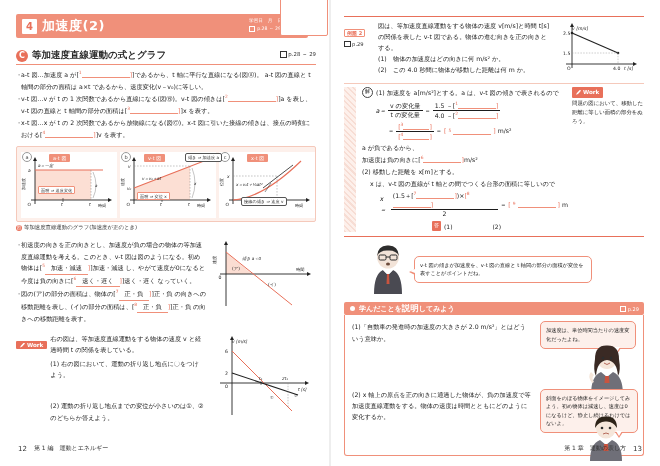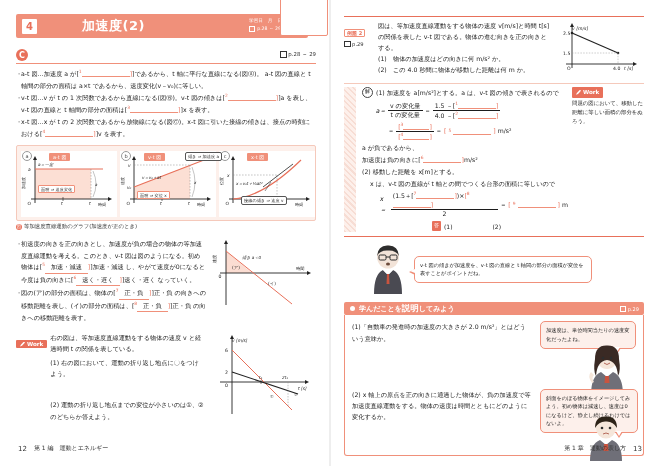--- a/index.html
+++ b/index.html
@@ -16,21 +16,21 @@
   .gutter{position:absolute;left:329px;top:0;width:2px;height:466px;
     background:linear-gradient(to right,#e6e6e6,#f6f6f6,#e6e6e6);}
 
   
   .titlebar{position:relative;display:flex;align-items:center;
     background:#f0907a;height:24px;border-radius:2px;padding:0 6px;
     width:280px;}
   .titlebar .num{width:15px;height:15px;background:#fff;color:#e8705a;
     font-weight:bold;font-size:10px;display:flex;align-items:center;
     justify-content:center;border-radius:1px;margin-right:5px;}
-  .titlebar .ttl{color:#fff;font-size:13px;font-weight:bold;letter-spacing:.5px;margin-left:40px;}
+  .titlebar .ttl{color:#fff;font-size:13px;font-weight:bold;letter-spacing:.5px;}
   .studydate{position:absolute;right:26px;top:4px;font-size:4.6px;color:#fff;
     line-height:1.5;}
   .studydate .row2{display:flex;align-items:center;gap:2px;margin-top:1px;}
   .bookmark{position:absolute;right:2px;top:-12px;width:46px;height:46px;
     background:#fff;border:1.2px solid #f0907a;border-radius:2px;}
 
   
   .sec-head{display:flex;align-items:center;margin-top:11px;position:relative;}
   .sec-head .cmark{width:12px;height:12px;border-radius:50%;background:#e8705a;
     color:#fff;font-size:8px;font-weight:bold;display:flex;align-items:center;
@@ -174,20 +174,21 @@
           <span>p.28 ～ 29</span>
         </div>
       </div>
     </div>
     <div class="bookmark">
       
     </div>
 
     <div class="sec-head">
       <div class="cmark">C</div>
+      <div class="sh-t">等加速度直線運動の式とグラフ</div>
       <div class="ref">
         <span class="sqr"></span>
         <span>p.28 ～ 29</span>
       </div>
     </div>
     <div class="underline-bar"></div>
 
     <div class="btext">
       <div class="bullet">
         <div class="dot">・</div>

